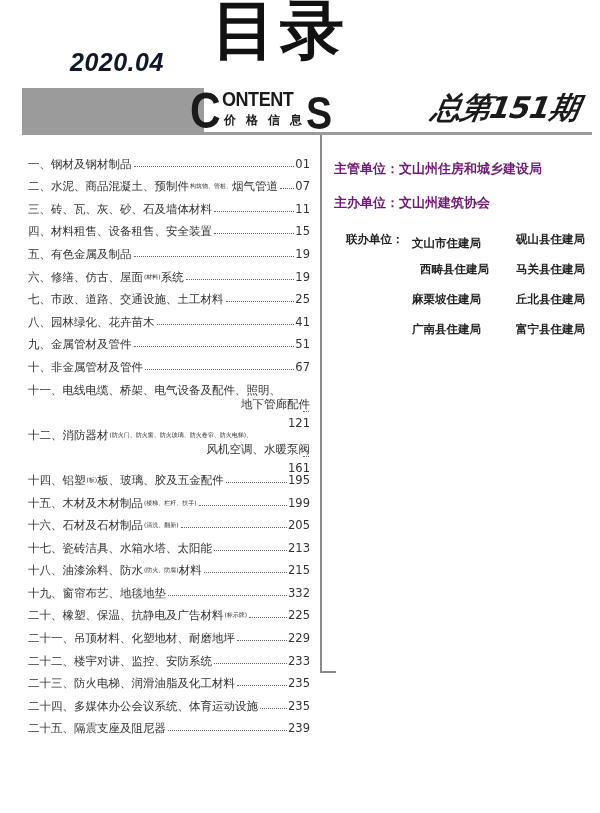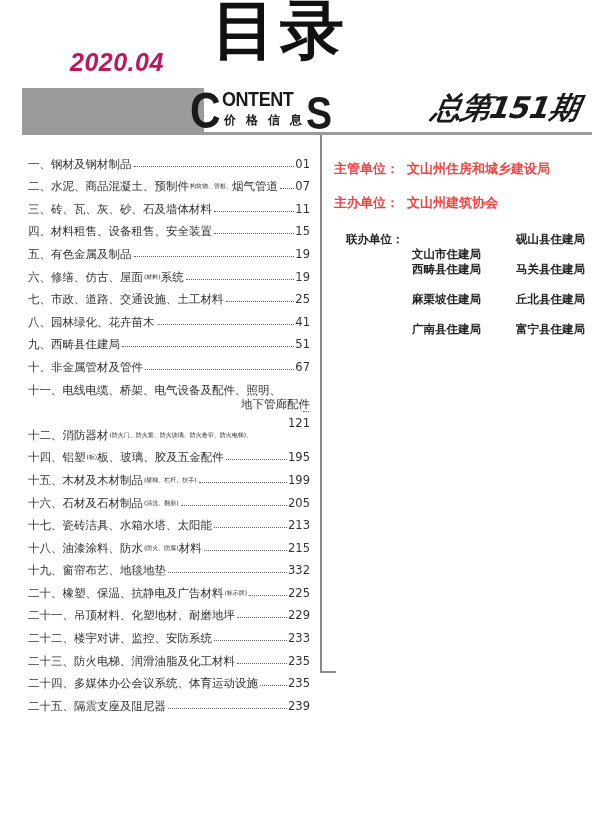--- a/index.html
+++ b/index.html
@@ -1,19 +1,19 @@
 <!DOCTYPE html>
 <html><head>
 <meta charset="utf-8">
 <style>
   html, body { margin:0; padding:0; }
   body { width:600px; height:813px; background:#ffffff; position:relative; overflow:hidden;
          font-family:"DejaVu Sans", sans-serif; color:#2a2a2a; }
   .date { position:absolute; left:70px; top:48px; font-family:"Liberation Sans", sans-serif;
-          font-weight:bold; font-style:italic; font-size:25px; color:#be185d; letter-spacing:0.5px; }
+          font-weight:bold; font-style:italic; font-size:25px; color:#0f172a; letter-spacing:0.5px; }
   .title { position:absolute; left:212px; top:-2px; font-family:"DejaVu Sans", sans-serif;
            font-weight:bold; font-size:64px; color:#111; letter-spacing:4px; line-height:1; }
   .gray-band { position:absolute; left:22px; top:88px; width:182px; height:45px; background:#9b9b9b; }
   .bottom-rule { position:absolute; left:22px; top:132px; width:570px; height:3px; background:#9b9b9b; }
   .contents-logo { position:absolute; left:188px; top:86px; width:150px; height:50px; }
   .logo-c { position:absolute; left:2px; top:-4px; font-family:"Liberation Sans", sans-serif;
             font-weight:bold; font-size:50px; color:#1a1a1a; transform:scaleX(0.85); transform-origin:left; }
   .logo-ontent { position:absolute; left:34px; top:2px; font-family:"Liberation Sans", sans-serif;
                  font-weight:bold; font-size:20px; color:#1a1a1a; letter-spacing:-0.5px; transform:scaleX(0.9); transform-origin:left; }
   .logo-s { position:absolute; left:118px; top:0px; font-family:"Liberation Sans", sans-serif;
@@ -27,21 +27,21 @@
   .toc { position:absolute; left:28px; top:148px; width:282px; }
   .toc-item { position:relative; font-size:11.5px; color:#333; line-height:14px; }
   .toc-row { display:flex; align-items:flex-end; height:22.6px; }
   .toc-row .label { white-space:nowrap; }
   .toc-row .note { font-size:6px; white-space:nowrap; margin-left:1px; }
   .toc-row .dots { flex:1; border-bottom:1px dotted #666; margin:0 1px 4px 2px; min-width:6px; }
   .toc-row .page { font-size:11.5px; white-space:nowrap; font-family:"DejaVu Sans", sans-serif; }
   .toc-cont { padding-left:33px;flex-direction:column; }
 
   .info { position:absolute; left:334px; top:160px; width:262px; }
-  .info-row { font-size:13px; font-weight:bold; color:#ef4444; height:34px; display:flex;gap:8px; }
+  .info-row { font-size:13px; font-weight:bold; color:#701a75; height:34px; display:flex; }
   .info-row .k { white-space:nowrap; }
   .info-row .v { white-space:nowrap; }
   .co { position:absolute; left:12px; top:72px; width:260px; font-size:11.5px; font-weight:bold; color:#222; }
   .co-label { position:absolute; left:0; top:0; white-space:nowrap; }
   .co-grid { position:absolute; left:66px; top:0; width:200px; }
   .co-cell { position:absolute; white-space:nowrap; }
 </style>
 </head>
 <body>
 
@@ -115,21 +115,21 @@
     </div>
     <div class="toc-item">
       <div class="toc-row">
         <span class="label">八、园林绿化、花卉苗木</span>
         <span class="dots"></span>
         <span class="page">41</span>
       </div>
     </div>
     <div class="toc-item">
       <div class="toc-row">
-        <span class="label">九、西畴县住建局</span>
+        <span class="label">九、金属管材及管件</span>
         <span class="dots"></span>
         <span class="page">51</span>
       </div>
     </div>
     <div class="toc-item">
       <div class="toc-row">
         <span class="label">十、非金属管材及管件</span>
         <span class="dots"></span>
         <span class="page">67</span>
       </div>
@@ -141,20 +141,25 @@
       <div class="toc-row toc-cont">
         <span class="label">地下管廊配件</span>
         <span class="dots"></span>
         <span class="page">121</span>
       </div>
     </div>
     <div class="toc-item">
       <div class="toc-row">
         <span class="label">十二、消防器材</span>
         <span class="note">(防火门、防火窗、防火玻璃、防火卷帘、防火电梯)、</span>
+      </div>
+      <div class="toc-row toc-cont">
+        <span class="label">风机空调、水暖泵阀</span>
+        <span class="dots"></span>
+        <span class="page">161</span>
       </div>
     </div>
     <div class="toc-item">
       <div class="toc-row">
         <span class="label">十四、铝塑</span>
         <span class="note">(板)</span>
         <span class="label">板、玻璃、胶及五金配件</span>
         <span class="dots"></span>
         <span class="page">195</span>
       </div>
@@ -248,23 +253,23 @@
     <span class="k">主管单位：</span>
     <span class="v">文山州住房和城乡建设局</span>
   </div>
   <div class="info-row">
     <span class="k">主办单位：</span>
     <span class="v">文山州建筑协会</span>
   </div>
   <div class="co">
     <span class="co-label">联办单位：</span>
     <div class="co-grid">
-      <span class="co-cell" style="left:0;top:15px">文山市住建局</span>
+      <span class="co-cell" style="left:0;top:4px">文山市住建局</span>
       <span class="co-cell" style="left:104px;top:0">砚山县住建局</span>
-      <span class="co-cell" style="left:0;top:30px">西畴县住建局</span>
+      <span class="co-cell" style="left:8px;top:30px">西畴县住建局</span>
       <span class="co-cell" style="left:104px;top:30px">马关县住建局</span>
       <span class="co-cell" style="left:0;top:60px">麻栗坡住建局</span>
       <span class="co-cell" style="left:104px;top:60px">丘北县住建局</span>
       <span class="co-cell" style="left:0;top:90px">广南县住建局</span>
       <span class="co-cell" style="left:104px;top:90px">富宁县住建局</span>
     </div>
   </div>
 </div>
 
 </body></html>

